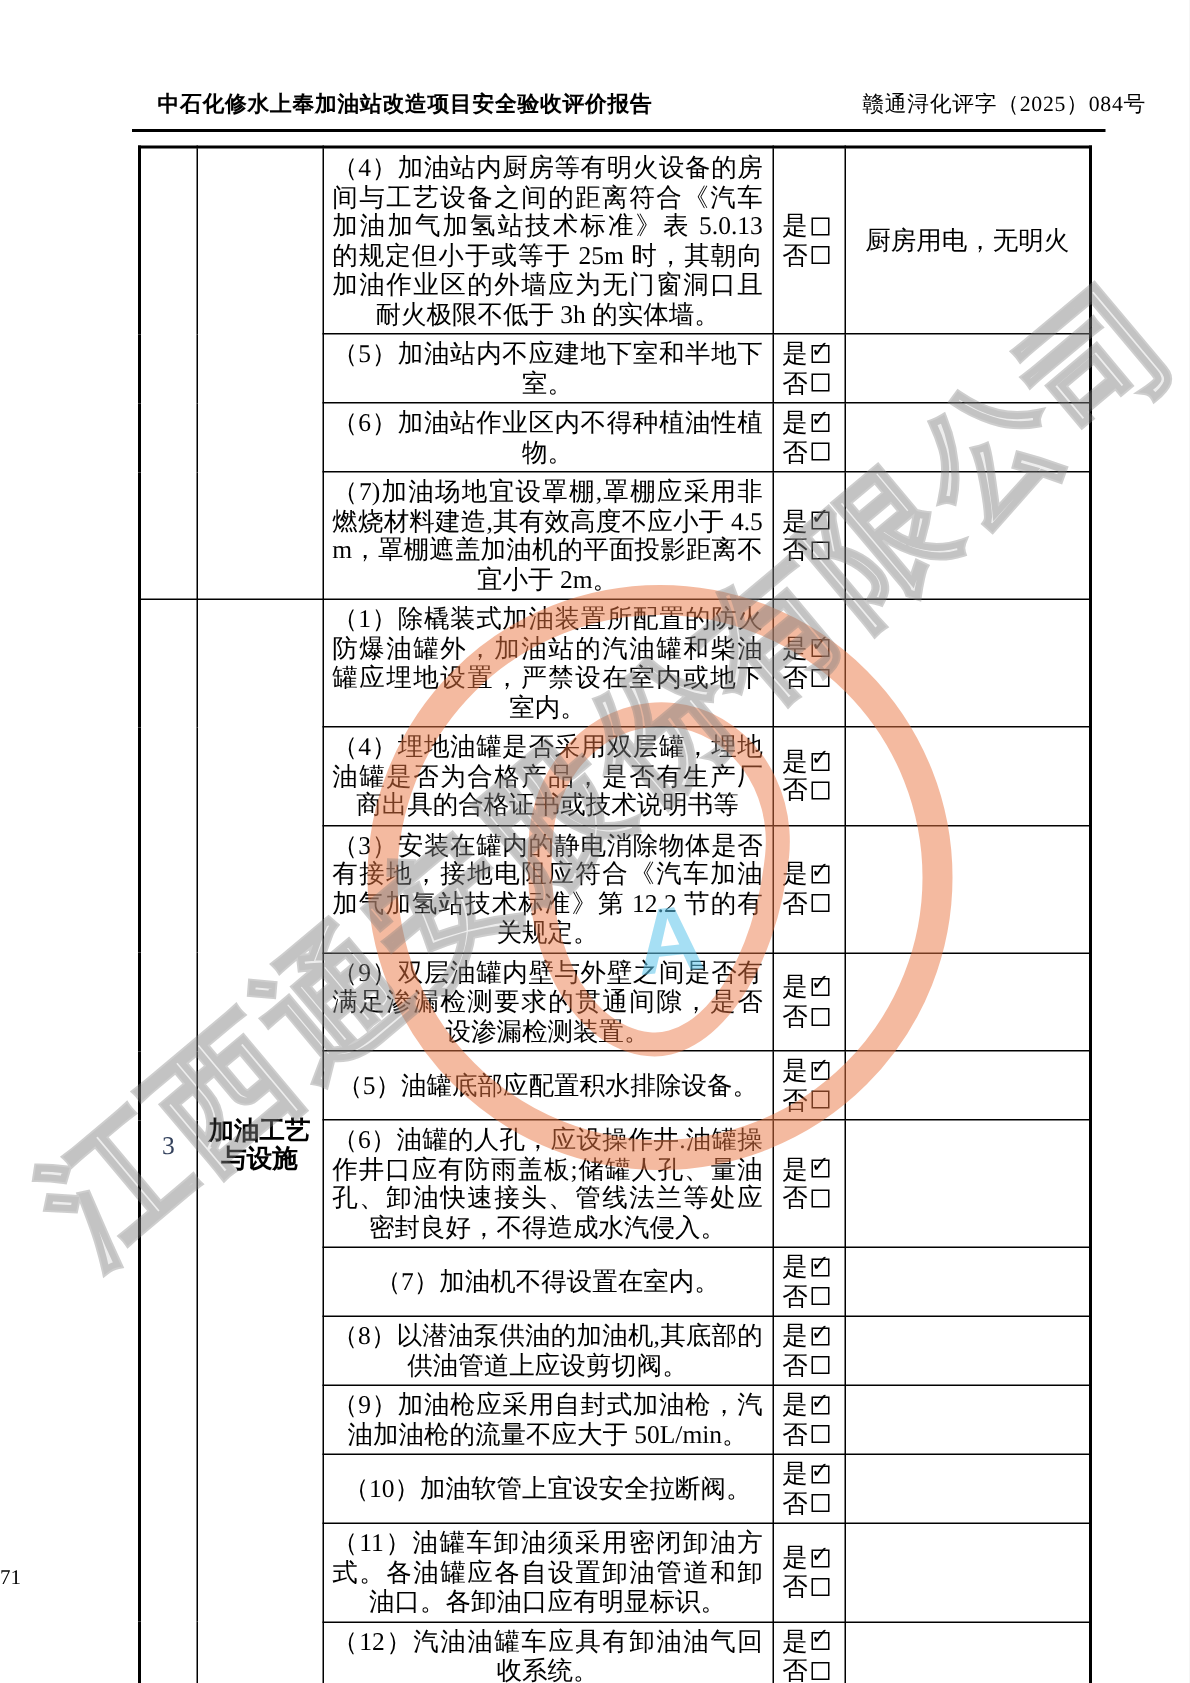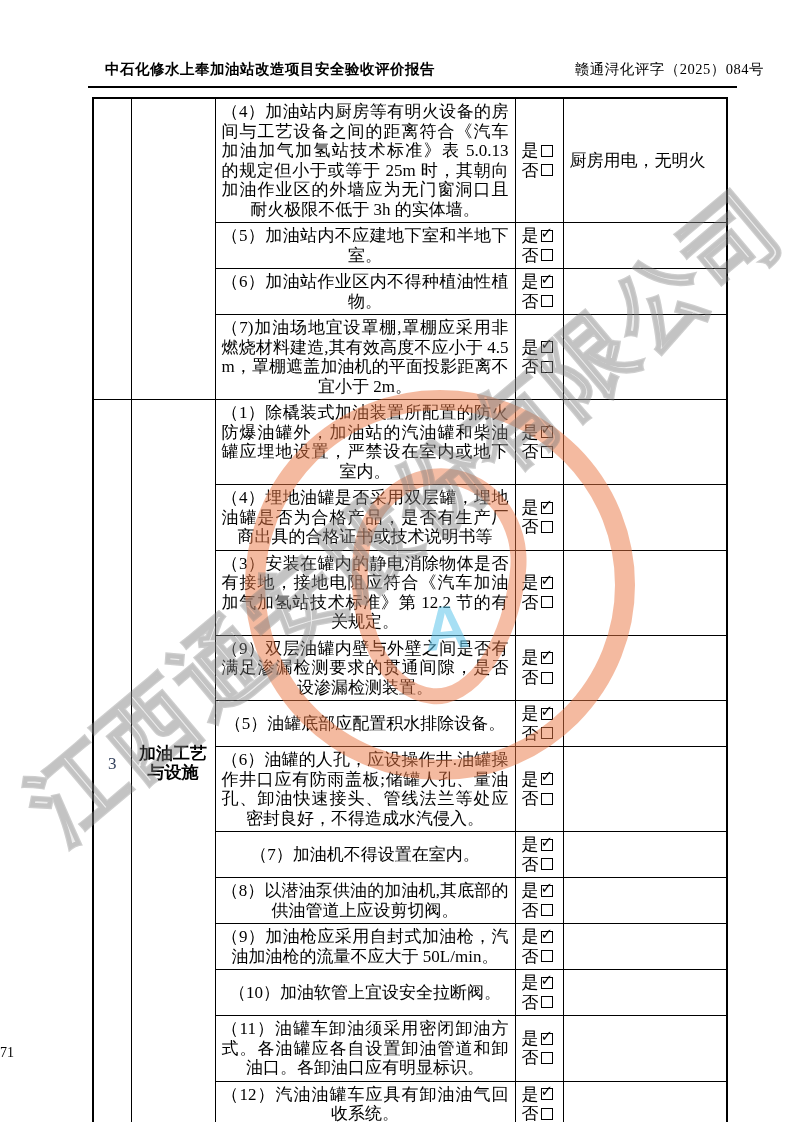--- a/index.html
+++ b/index.html
@@ -26,21 +26,21 @@
   td.cat-cell{text-align:center;font-size:15px;padding:0 9px;line-height:22px;font-weight:bold;}
   td.item-cell{text-align:justify;text-align-last:center;padding:4px 7px;}
   td.check-cell{padding:2px 3px;font-size:15px;line-height:19px;}
   .check-line{display:flex;align-items:center;white-space:nowrap;}
   .cbx{display:inline-block;width:10px;height:10px;border:1.5px solid #000;position:relative;margin-left:2px;flex:0 0 auto;}
   .cbx.checked::after{
     content:"\2713";position:absolute;left:-1px;top:-7px;
     font-size:15px;font-weight:bold;color:#000;
     font-family:"DejaVu Sans",sans-serif;
   }
-  td.remark-cell{text-align:left;font-size:15px;padding:3px 4px;}
+  td.remark-cell{text-align:center;font-size:15px;padding:3px 4px;}
   
   .footer{position:absolute;left:0;top:1045px;width:100%;font-size:14px;}
   
   .wm-layer{position:absolute;left:0;top:0;width:793px;height:1122px;pointer-events:none;}
   .wm-diagonal{
     position:absolute;left:42px;top:758px;white-space:nowrap;
     transform:rotate(-40deg);transform-origin:left center;
     font-size:92px;font-weight:bold;letter-spacing:3px;
     color:rgba(128,128,128,0.14);
     -webkit-text-stroke:2.5px rgba(125,125,125,0.38);

